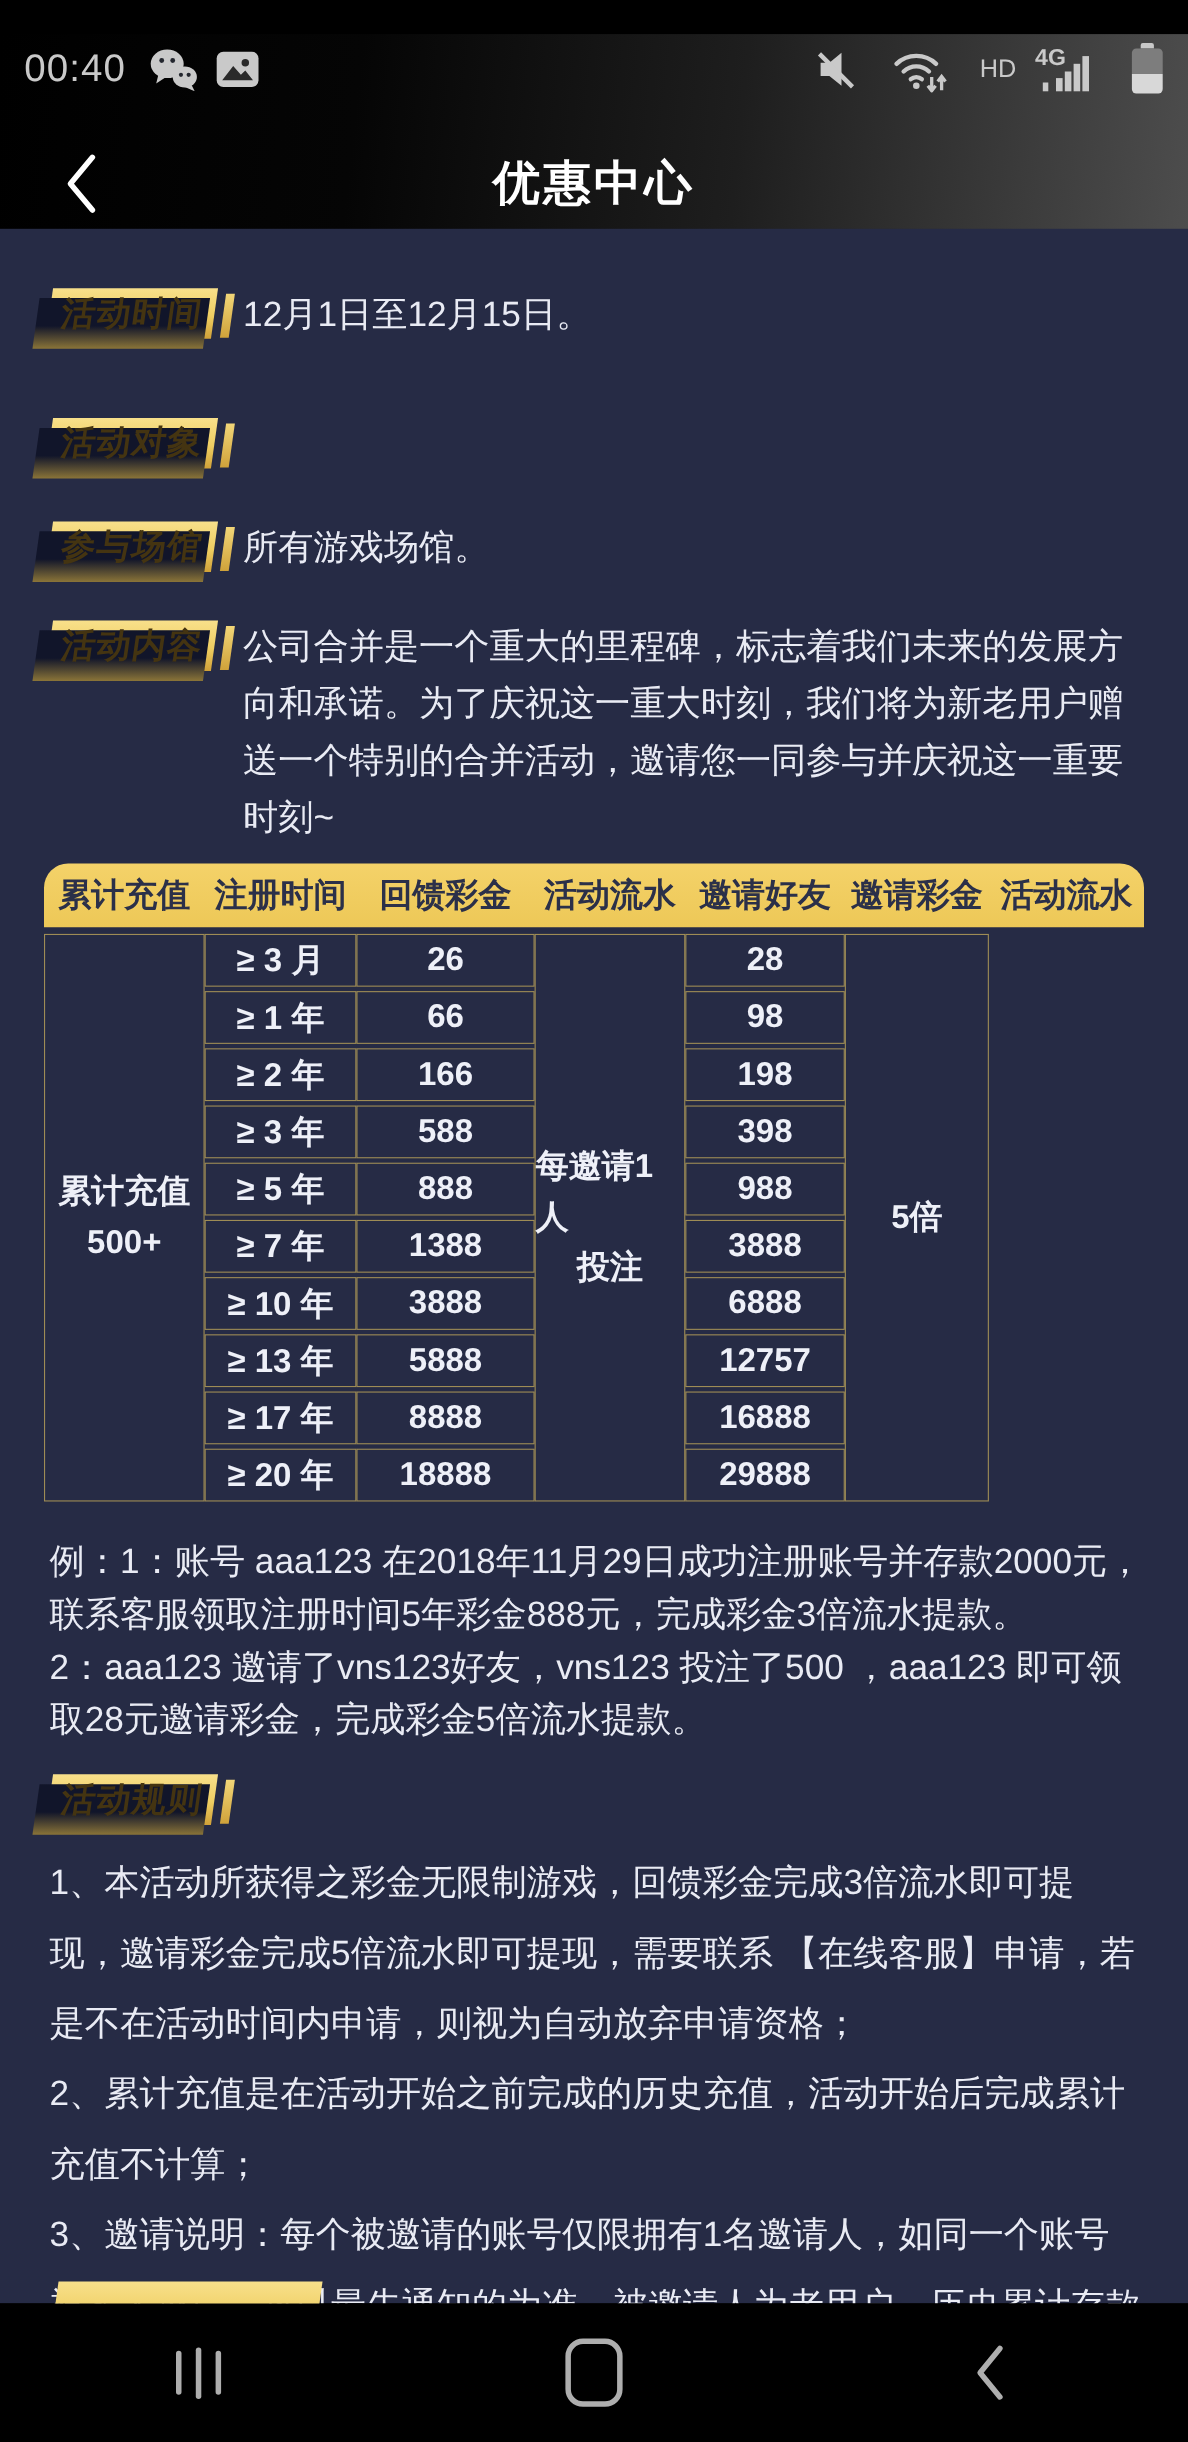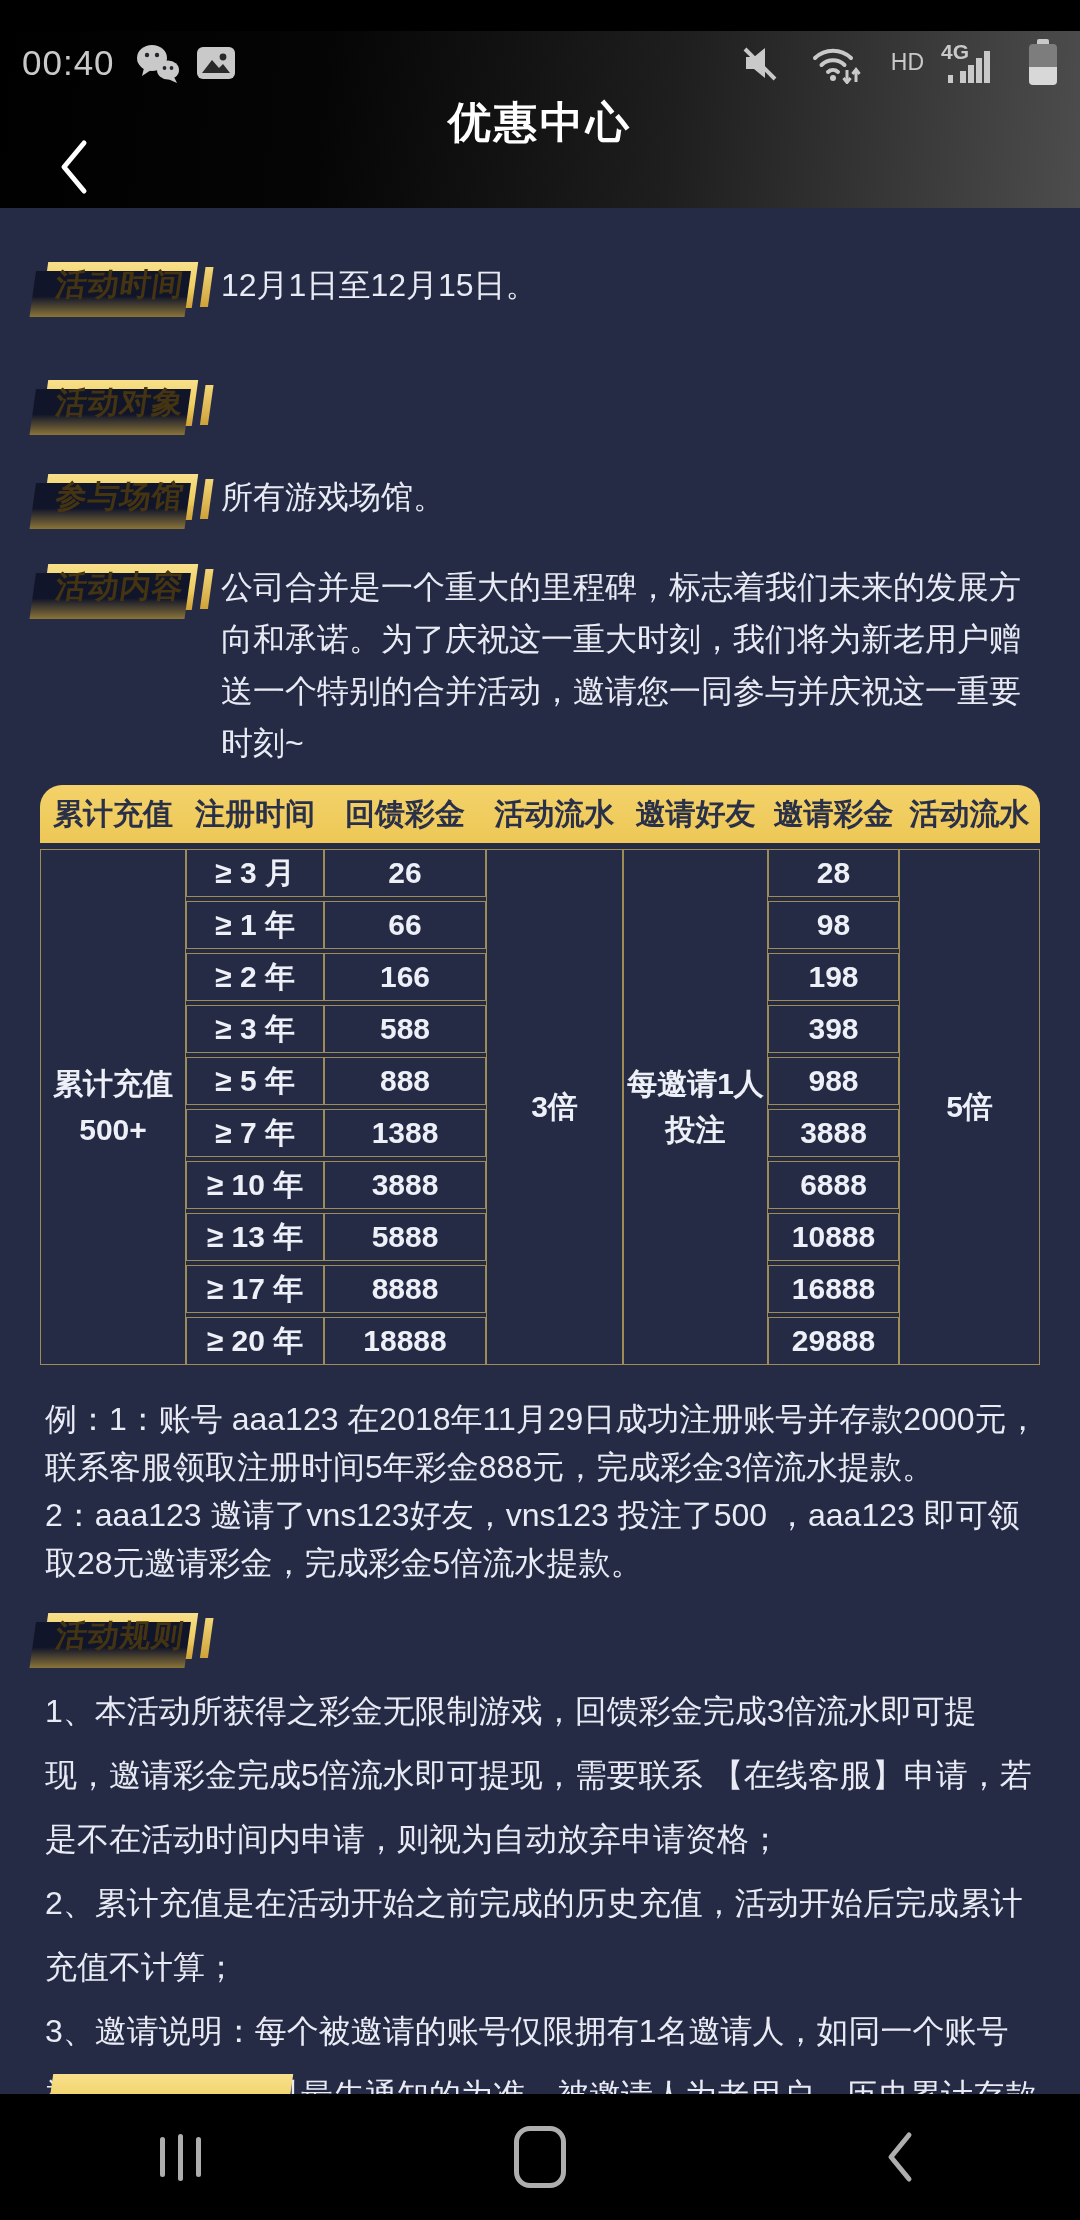--- a/index.html
+++ b/index.html
@@ -19,21 +19,21 @@
   }
   .sb-time{font-size:35px;letter-spacing:1px;margin-right:20px;}
   .sb-ic{display:flex;align-items:center;margin-right:14px;}
   .sb-right{margin-left:auto;display:flex;align-items:center;gap:16px;}
   .hd-label{font-size:23px;font-weight:400;color:#c9c9c9;}
   .battery{position:relative;width:30px;height:48px;display:flex;flex-direction:column;align-items:center;}
   .battery .cap{width:12px;height:5px;background:#c9c9c9;border-radius:2px 2px 0 0;}
   .battery .body{width:28px;height:41px;border-radius:4px;
     background:linear-gradient(180deg,#7d7d7d 0 57%,#d8d8d8 57% 100%);}
   
-  .appbar{height:145px;position:relative;display:flex;justify-content:center;}
+  .appbar{height:145px;position:relative;display:flex;align-items:center;justify-content:center;}
   .back-btn{position:absolute;left:44px;top:50%;transform:translateY(-50%);width:60px;height:70px;
     display:flex;align-items:center;justify-content:center;cursor:pointer;}
   .page-title{color:#fff;font-size:43px;font-weight:700;letter-spacing:3px;}
   
   .content{
     position:absolute;top:208px;left:0;width:1080px;height:1886px;
     background:#262b45;overflow:hidden;
   }
   .inner{padding:0 40px 0 45px;position:relative;}
   .sec-row{display:flex;align-items:flex-start;}
@@ -238,40 +238,37 @@
           <div class="tcell">166</div>
           <div class="tcell">588</div>
           <div class="tcell">888</div>
           <div class="tcell">1388</div>
           <div class="tcell">3888</div>
           <div class="tcell">5888</div>
           <div class="tcell">8888</div>
           <div class="tcell">18888</div>
         </div>
 
-        <div class="tcol">
-          <div class="tmerged">3倍</div>
-        </div>
 
         <div class="tcol">
           <div class="tmerged">
             <span>每邀请1人</span>
             <span>投注</span>
           </div>
         </div>
 
         <div class="tcol">
           <div class="tcell">28</div>
           <div class="tcell">98</div>
           <div class="tcell">198</div>
           <div class="tcell">398</div>
           <div class="tcell">988</div>
           <div class="tcell">3888</div>
           <div class="tcell">6888</div>
-          <div class="tcell">10888</div>
+          <div class="tcell">12757</div>
           <div class="tcell">16888</div>
           <div class="tcell">29888</div>
         </div>
 
         <div class="tcol">
           <div class="tmerged">5倍</div>
         </div>
       </div>
     </div>
 

